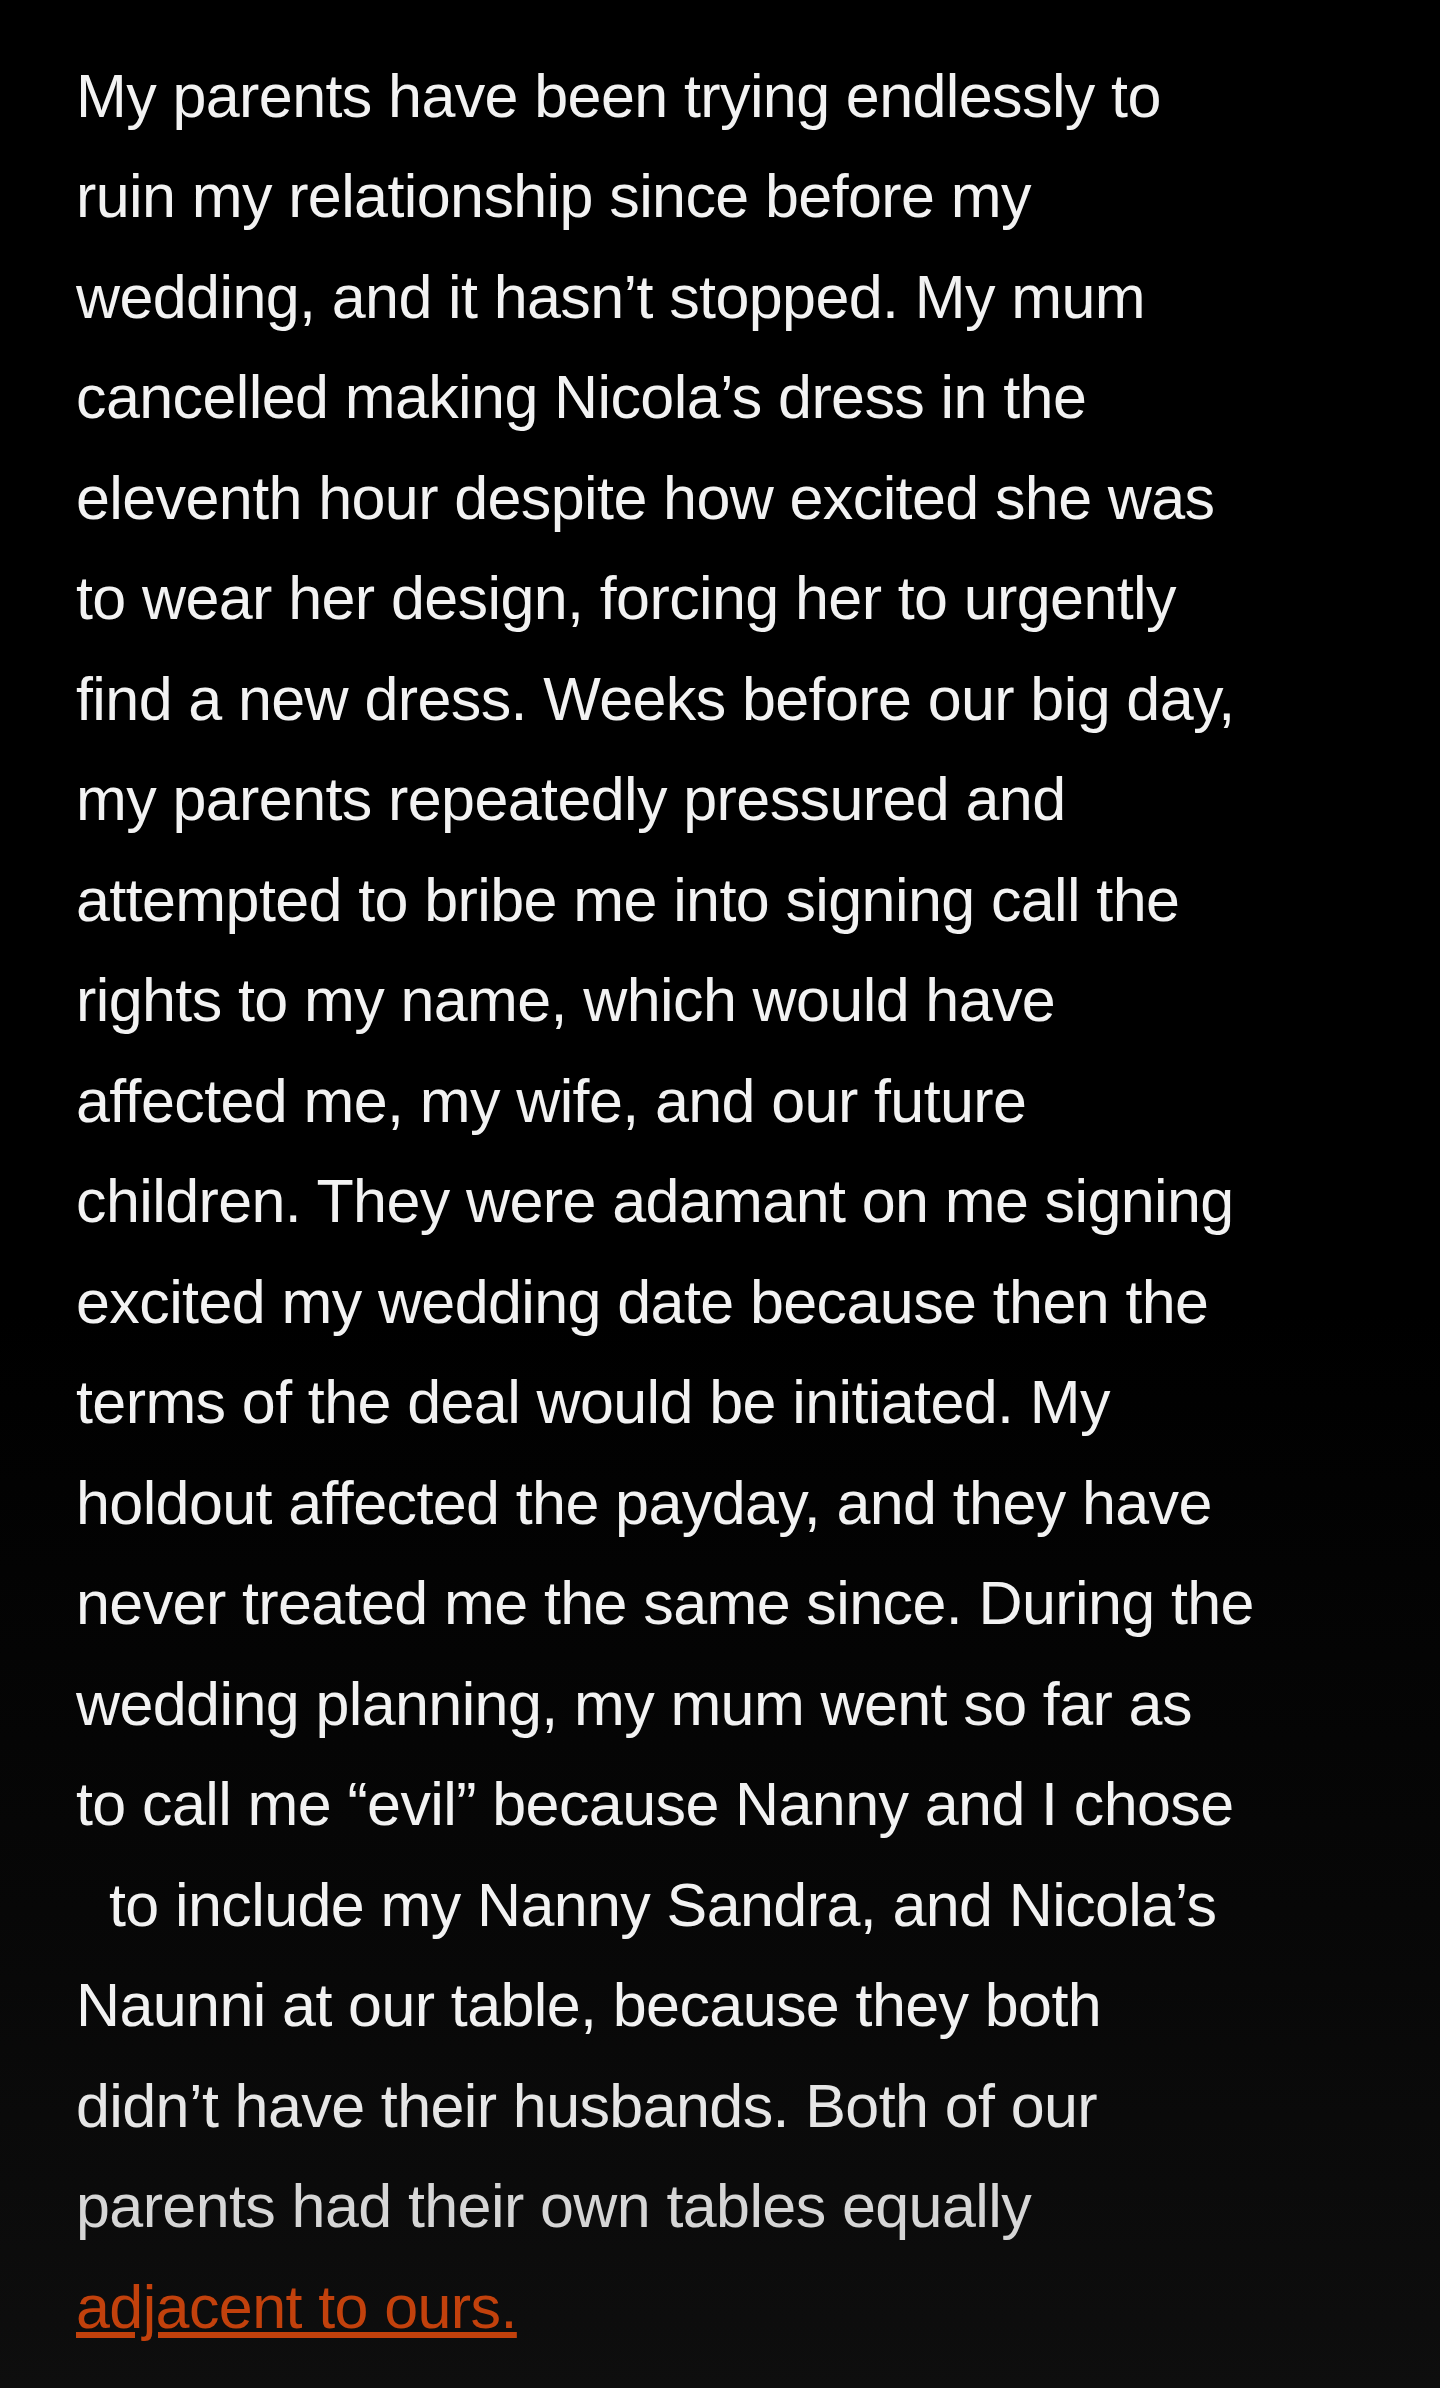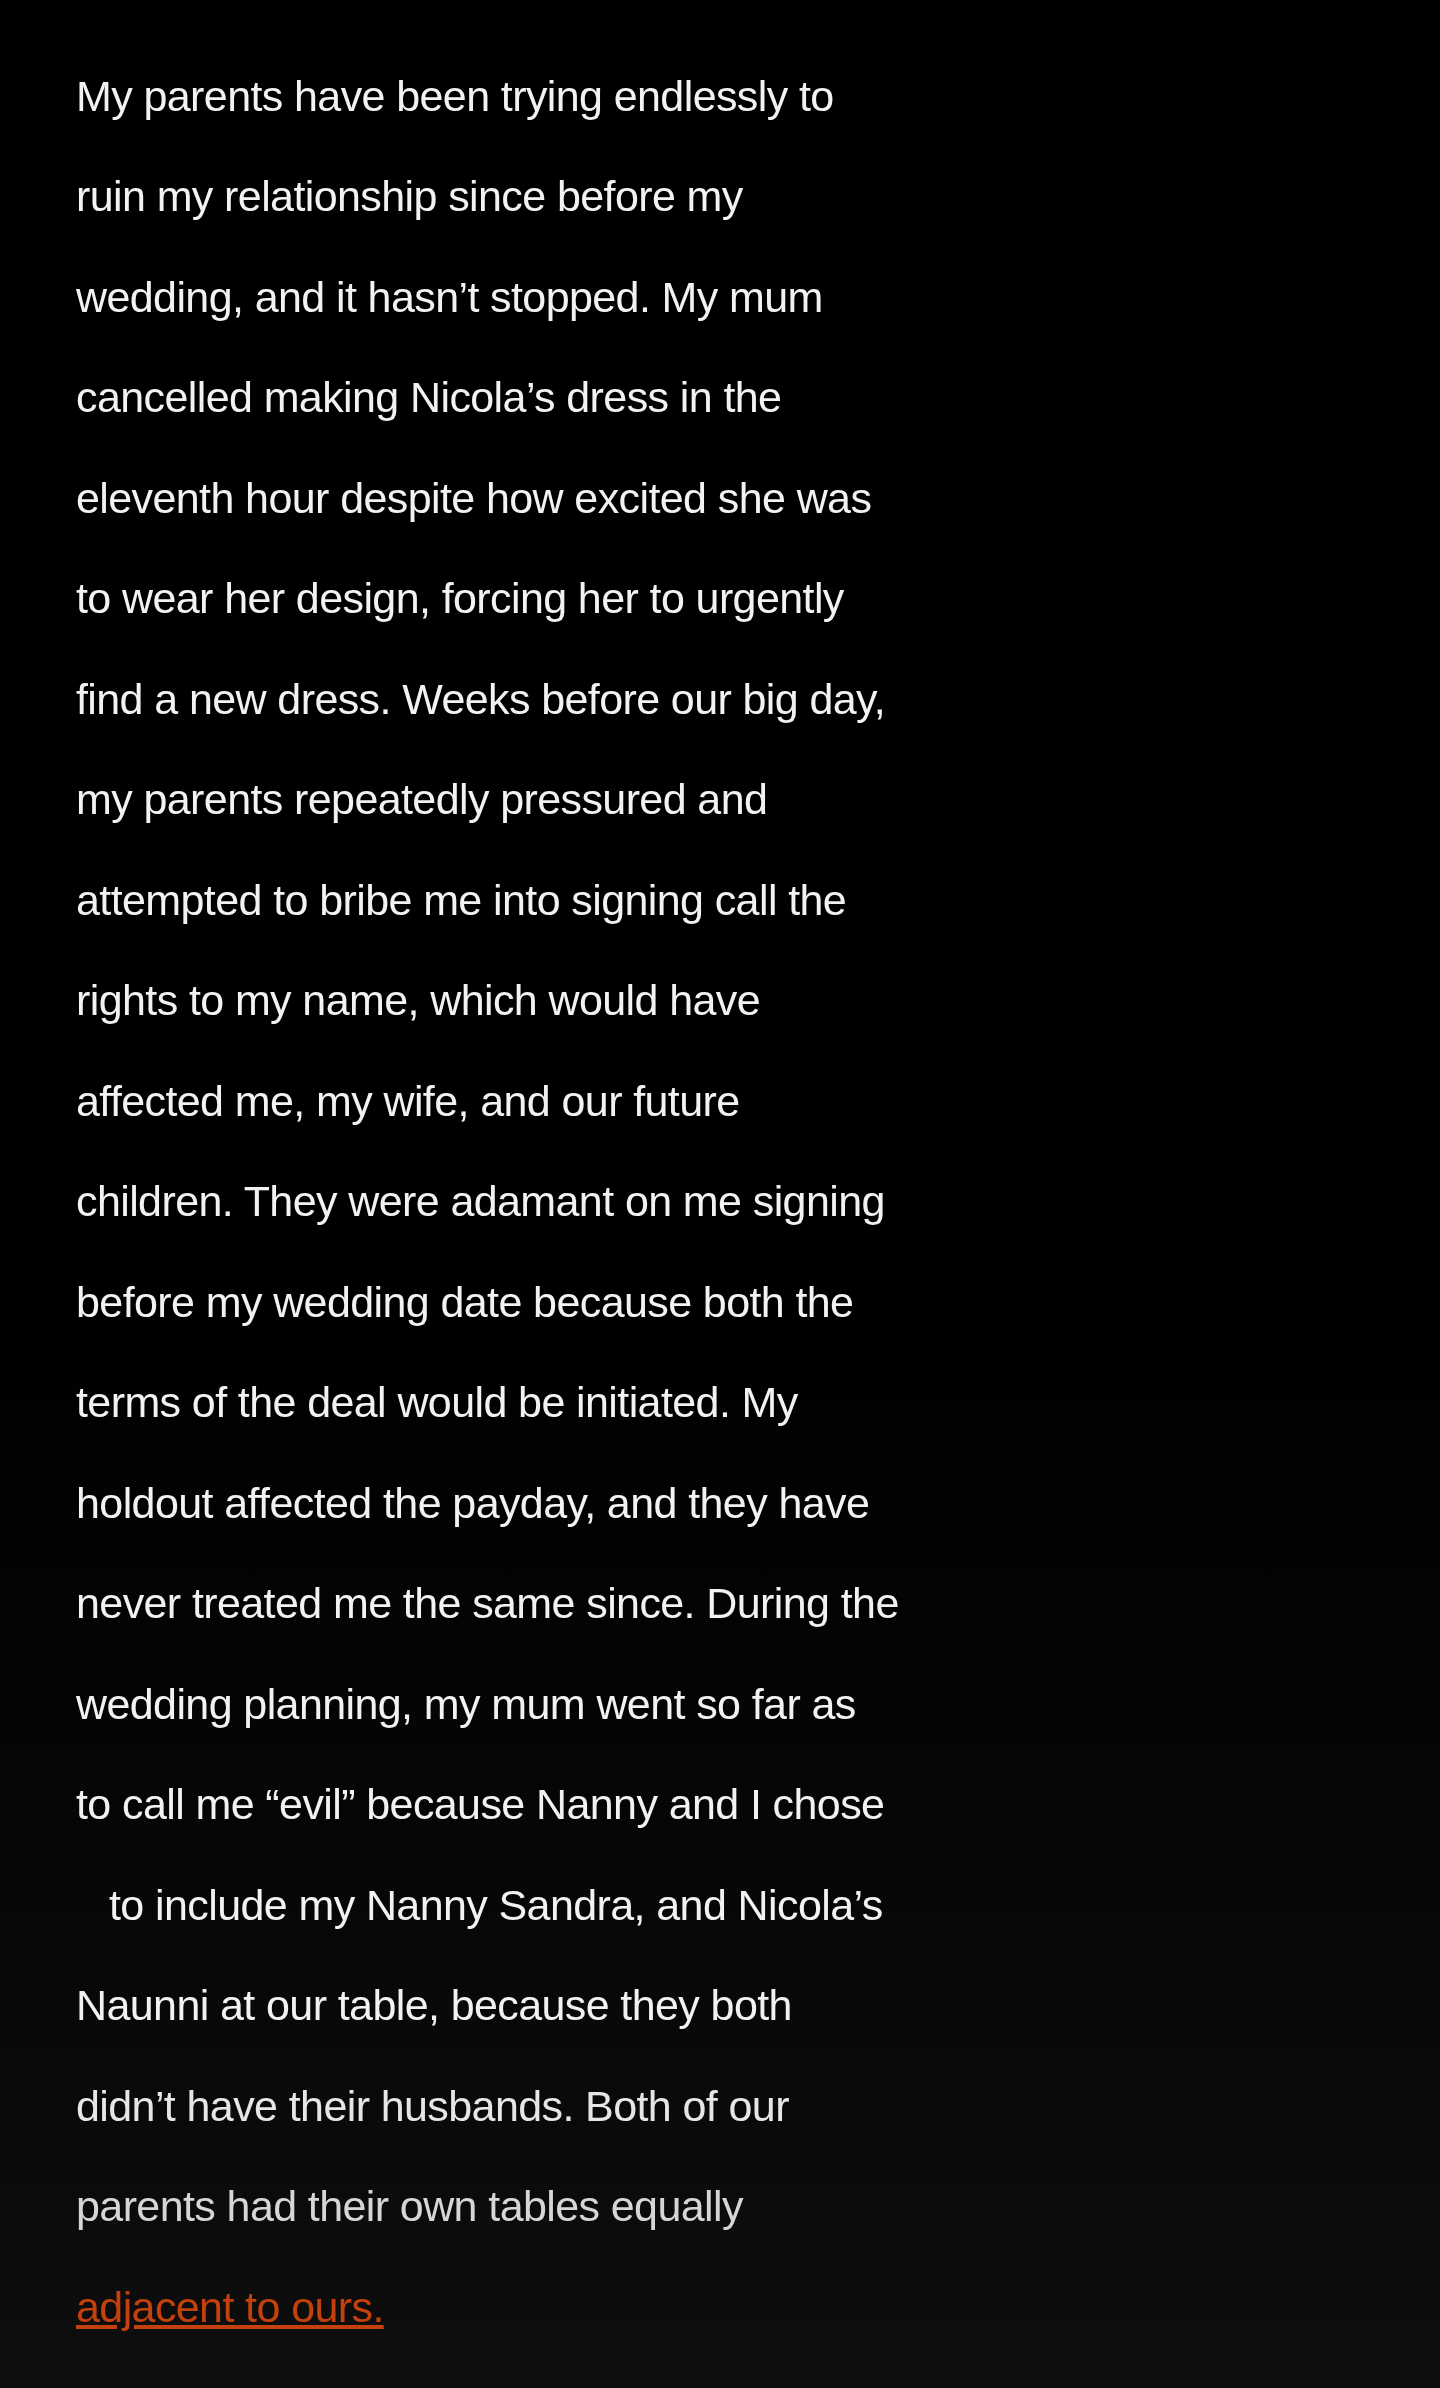--- a/index.html
+++ b/index.html
@@ -17,21 +17,21 @@
     position: absolute;
     left: 76px;
     top: 0;
     width: 1340px;
   }
   .line {
     position: absolute;
     left: 0;
     white-space: nowrap;
     font-family: "Liberation Sans", sans-serif;
-    font-size: 43px;
+    font-size: 61px;
     line-height: 100px;
     height: 100px;
     letter-spacing: -0.6px;
     color: #f2f2f2;
   }
 </style>
 </head>
 <body>
 
 <div class="text-block">
@@ -40,21 +40,21 @@
   <div class="line" style="top:247px;">wedding, and it hasn’t stopped. My mum</div>
   <div class="line" style="top:347px;">cancelled making Nicola’s dress in the</div>
   <div class="line" style="top:448px;text-align:right;">eleventh hour despite how excited she was</div>
   <div class="line" style="top:548px;">to wear her design, forcing her to urgently</div>
   <div class="line" style="top:649px;">find a new dress. Weeks before our big day,</div>
   <div class="line" style="top:749px;">my parents repeatedly pressured and</div>
   <div class="line" style="top:850px;">attempted to bribe me into signing call the</div>
   <div class="line" style="top:950px;">rights to my name, which would have</div>
   <div class="line" style="top:1051px;">affected me, my wife, and our future</div>
   <div class="line" style="top:1151px;">children. They were adamant on me signing</div>
-  <div class="line" style="top:1252px;">before my wedding date because both the</div>
+  <div class="line" style="top:1252px;">excited my wedding date because then the</div>
   <div class="line" style="top:1352px;">terms of the deal would be initiated. My</div>
   <div class="line" style="top:1453px;">holdout affected the payday, and they have</div>
   <div class="line" style="top:1553px;">never treated me the same since. During the</div>
   <div class="line" style="top:1654px;">wedding planning, my mum went so far as</div>
   <div class="line" style="top:1754px;">to call me “evil” because Nanny and I chose</div>
   <div class="line" style="top:1855px;margin-left:33px;">to include my Nanny Sandra, and Nicola’s</div>
   <div class="line" style="top:1955px;">Naunni at our table, because they both</div>
   <div class="line" style="top:2056px; color:#e6e6e6;">didn’t have their husbands. Both of our</div>
   <div class="line" style="top:2156px; color:#d6d6d6;">parents had their own tables equally</div>
   <div class="line" style="top:2257px; color:#c2410c;text-decoration:underline;">adjacent to ours.</div>

